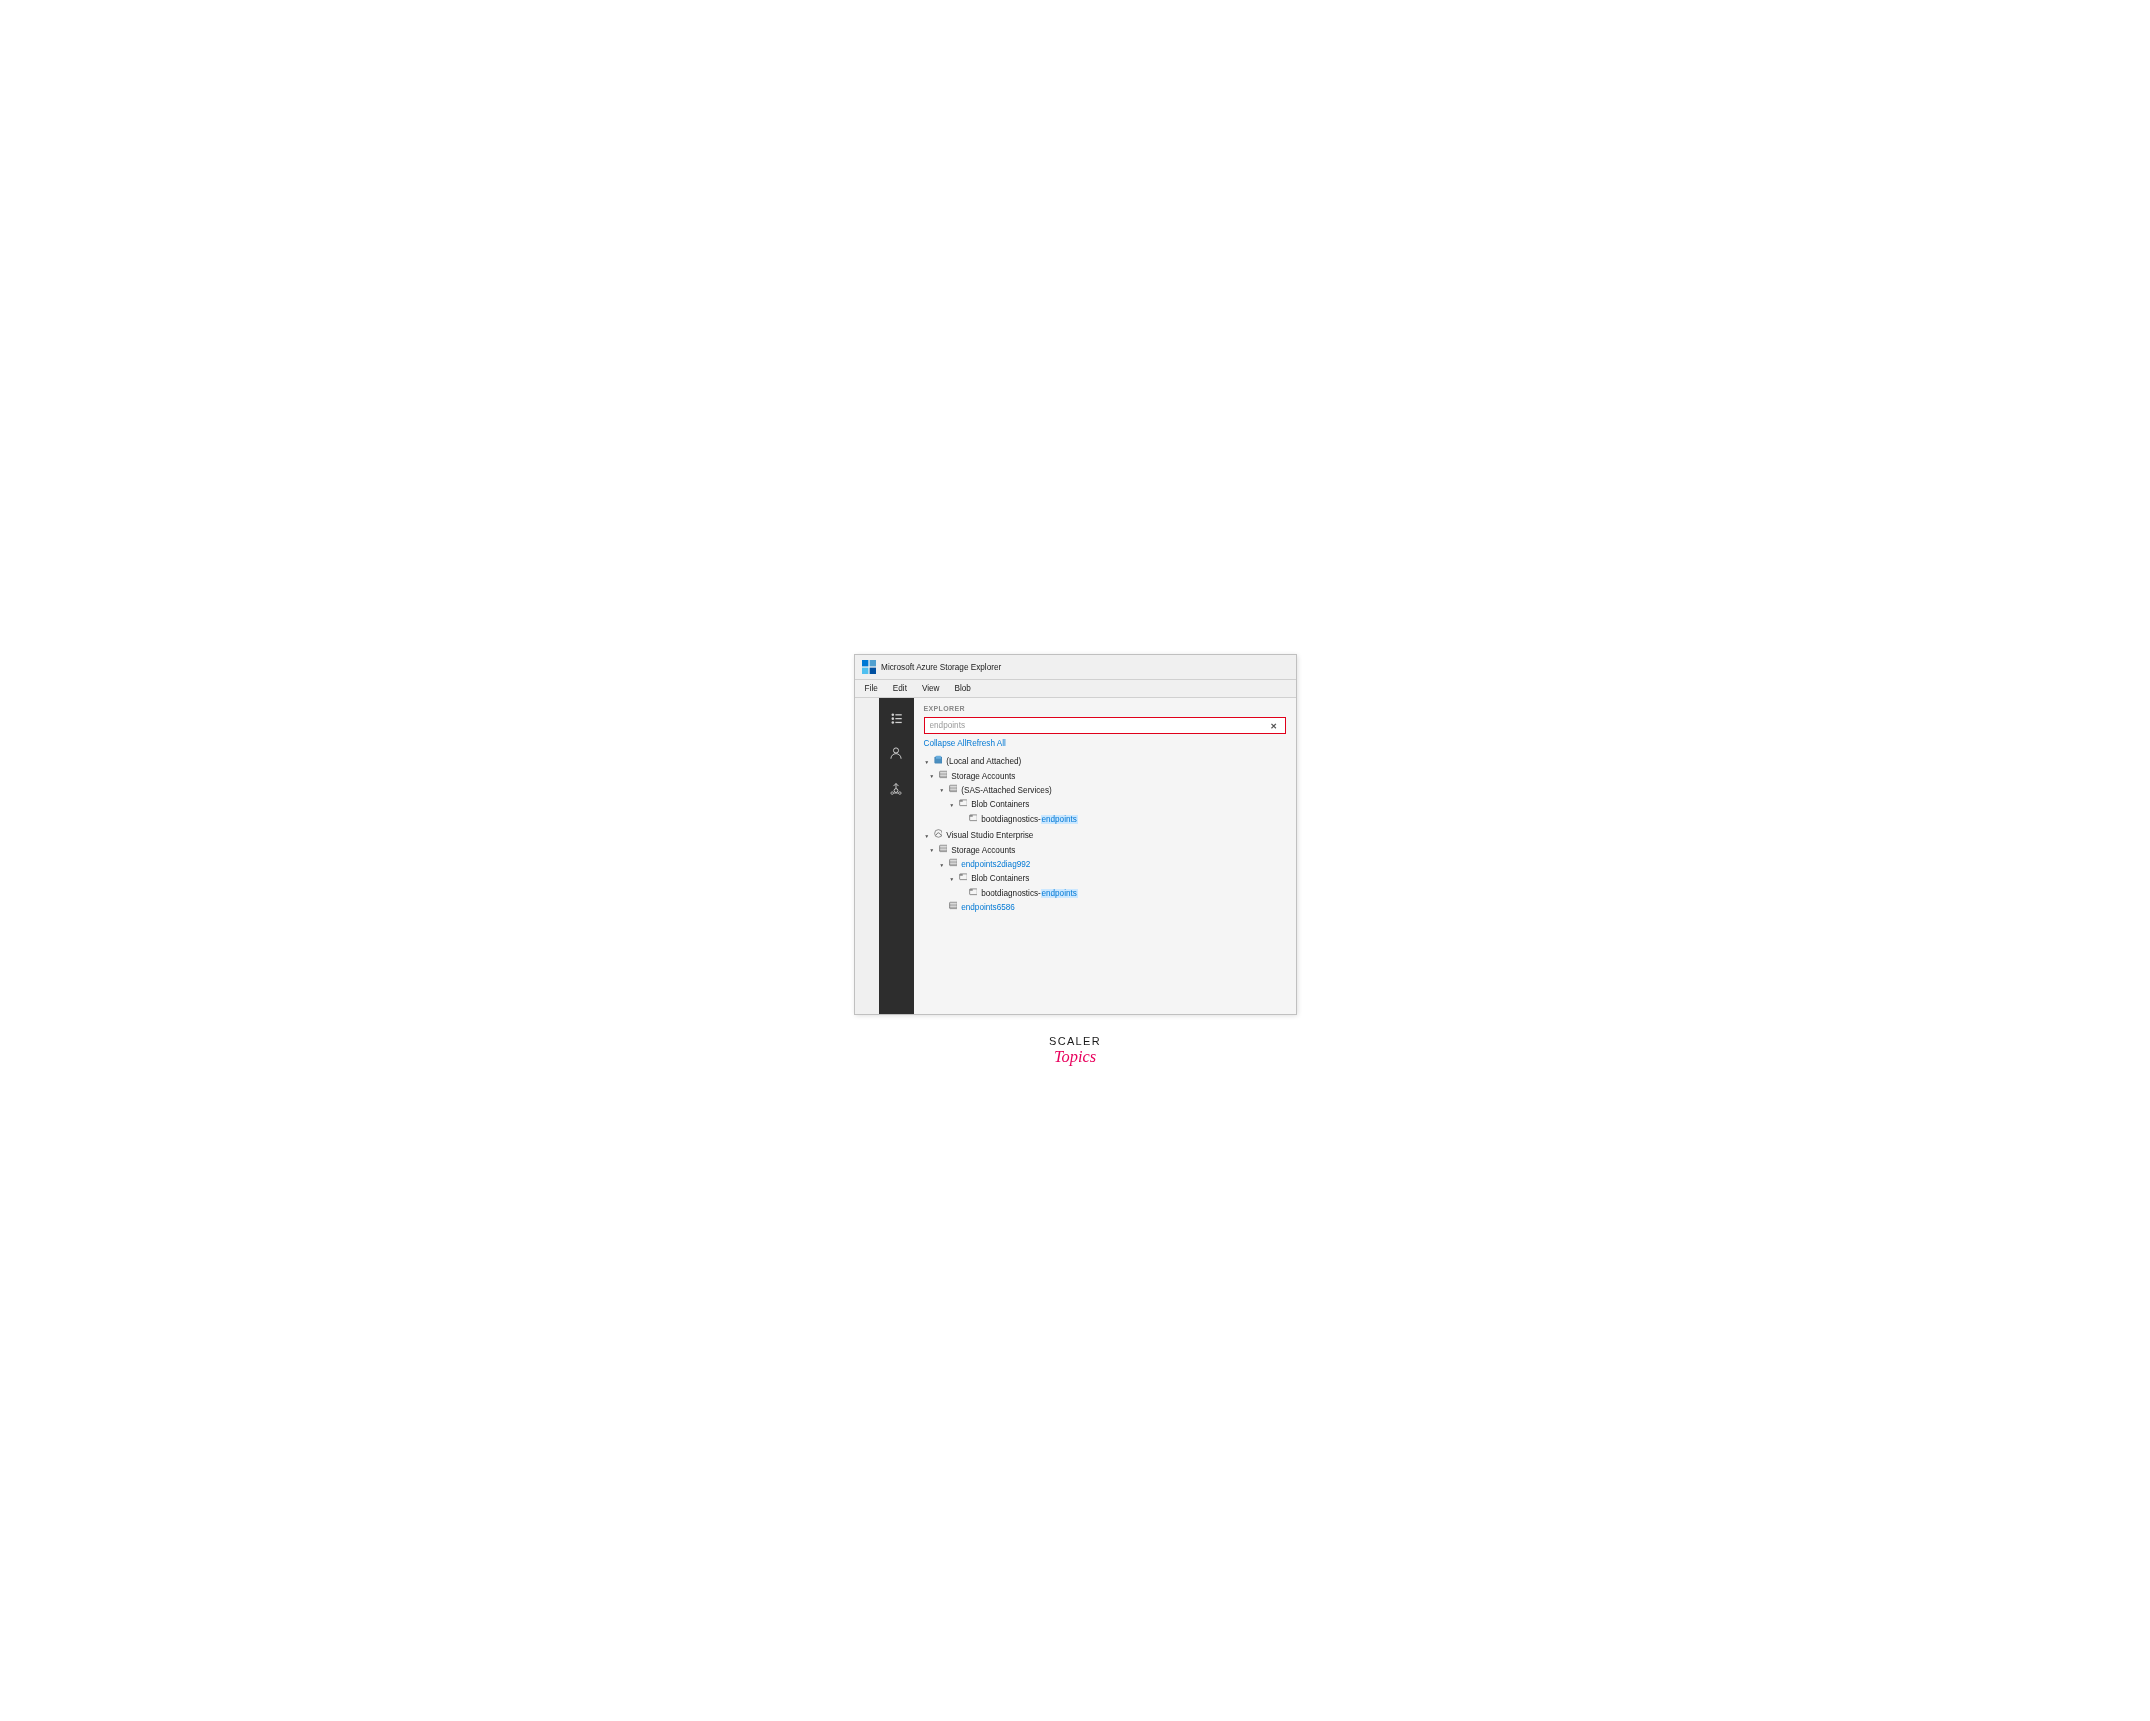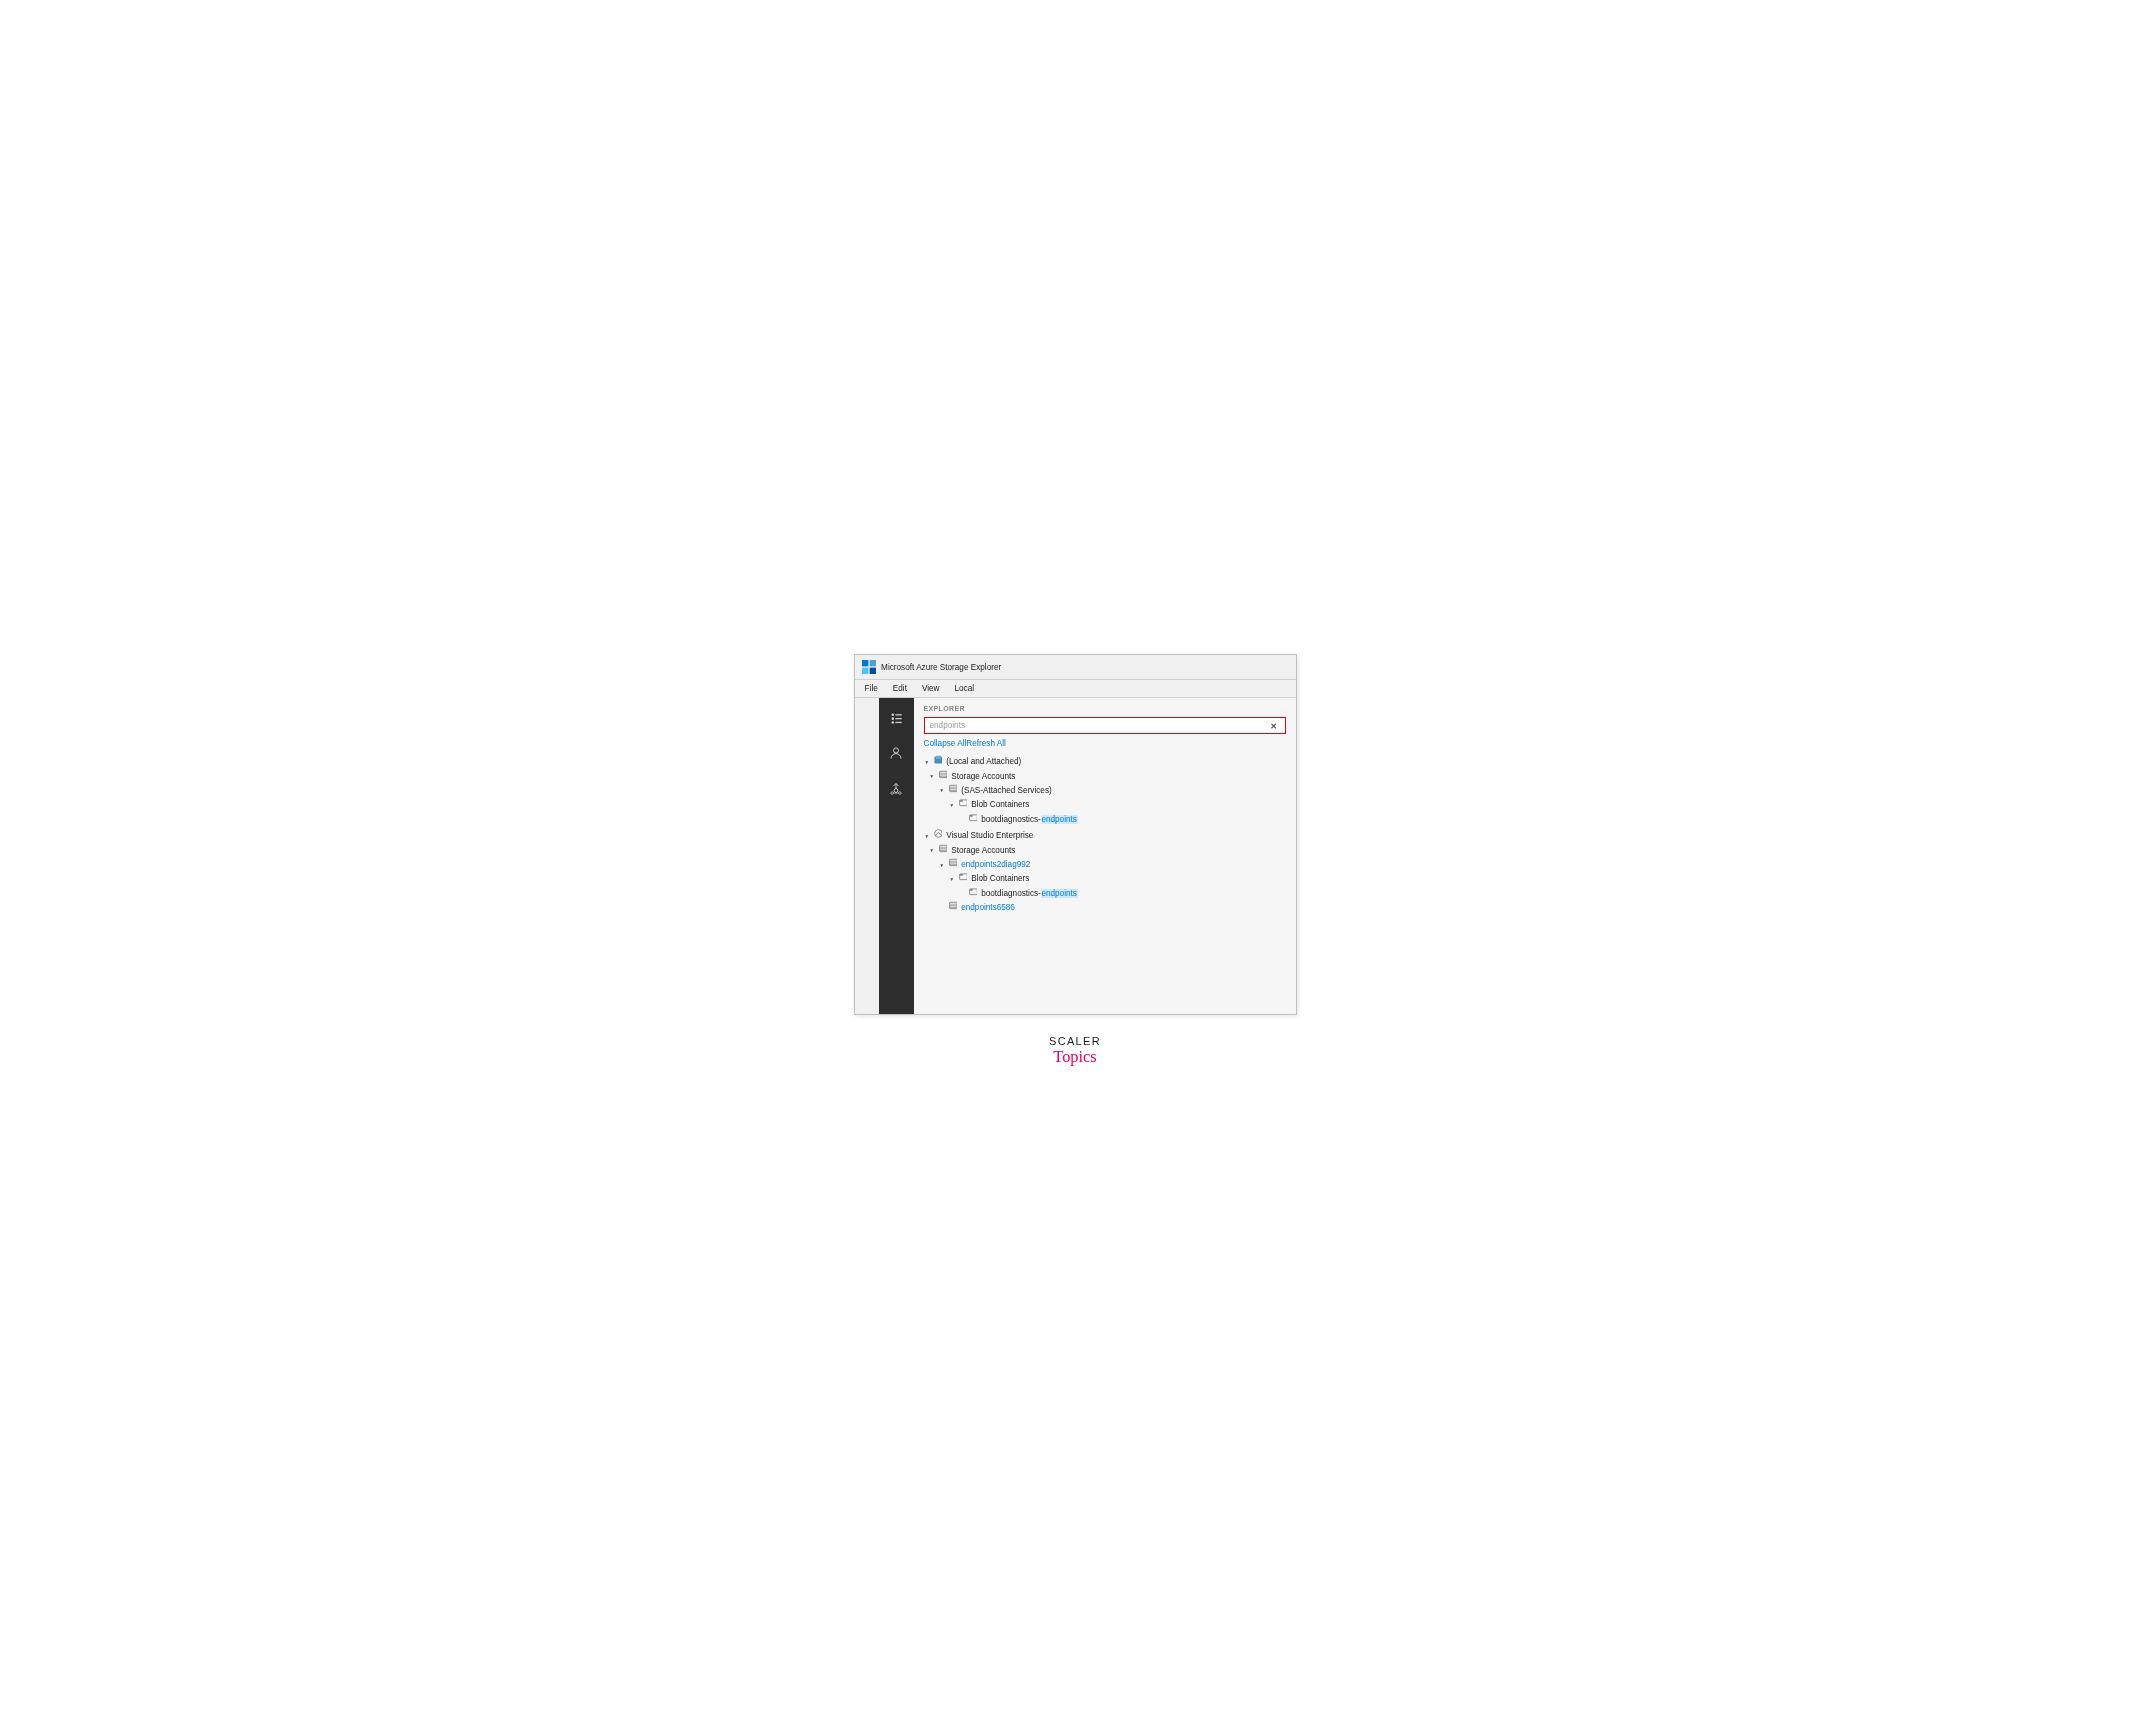--- a/index.html
+++ b/index.html
@@ -199,20 +199,21 @@
       font-weight: 400;
       letter-spacing: 0.12em;
       color: #1a1a1a;
       display: block;
     }
 
     .branding-topics {
       font-size: 16.4px;
       font-weight: 400;
       color: #e8005c;
+      font-style: italic;
       display: block;
       font-family: Georgia, serif;
     }
   </style>
 </head>
 <body>
 
 <div class="app-window">
 
   <div class="title-bar">
@@ -224,21 +225,21 @@
         <rect x="12" y="12" width="10" height="10" fill="#0050a0"></rect>
       </svg>
     </span>
     <span class="title-bar-text">Microsoft Azure Storage Explorer</span>
   </div>
 
   <div class="menu-bar">
     <span class="menu-item">File</span>
     <span class="menu-item">Edit</span>
     <span class="menu-item">View</span>
-    <span class="menu-item">Local</span>
+    <span class="menu-item">Blob</span>
   </div>
 
   <div class="main-content">
 
     <div class="sidebar">
       <div class="sidebar-btn" title="Explorer">
         <svg width="14" height="14" viewBox="0 0 22 22" fill="none">
           <circle cx="6" cy="6" r="2" fill="#d0d0d0"></circle>
           <line x1="10" y1="6" x2="20" y2="6" stroke="#d0d0d0" stroke-width="2"></line>
           <circle cx="6" cy="12" r="2" fill="#d0d0d0"></circle>

